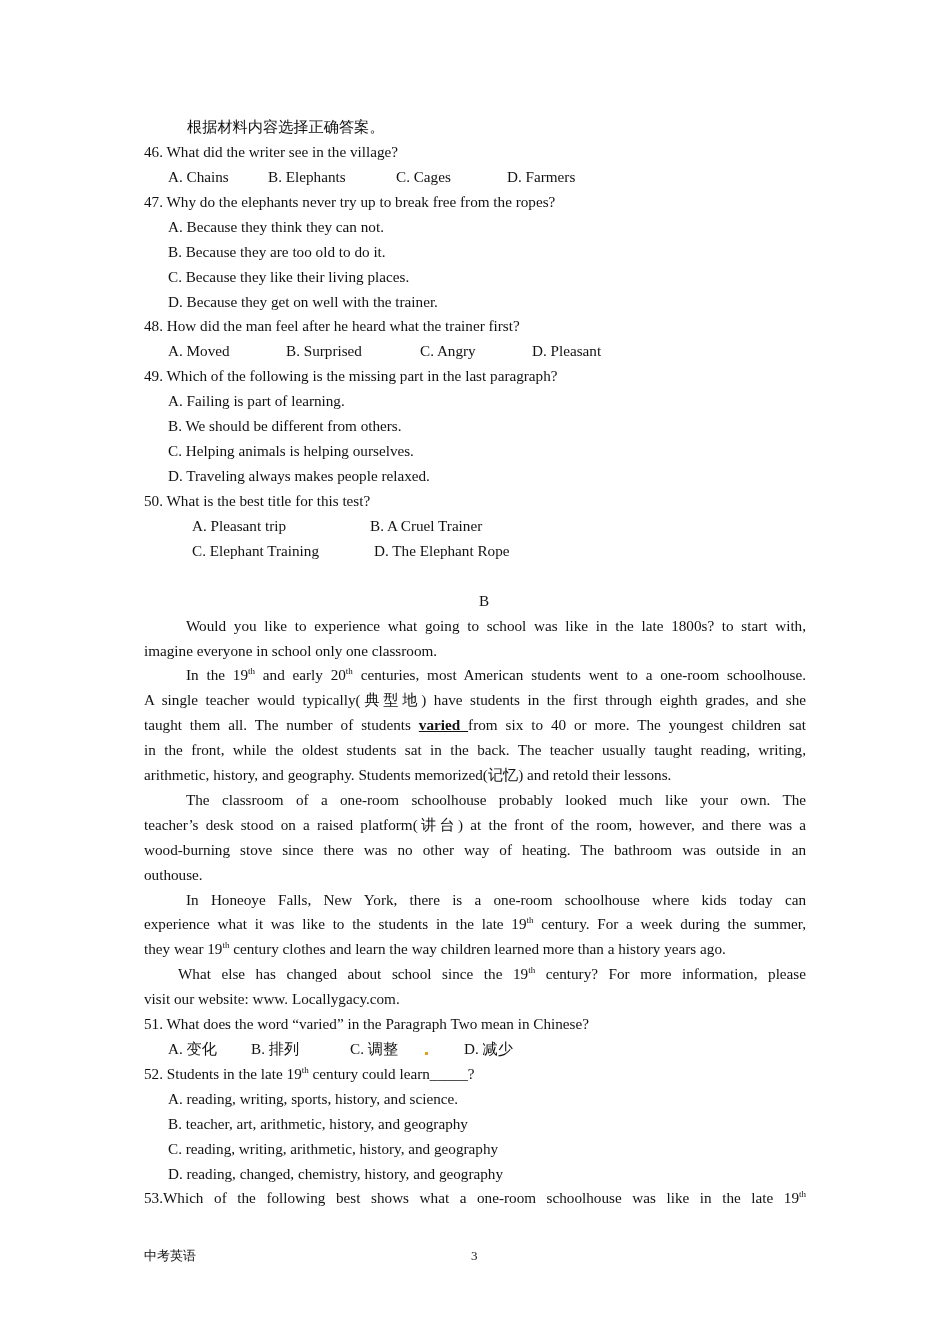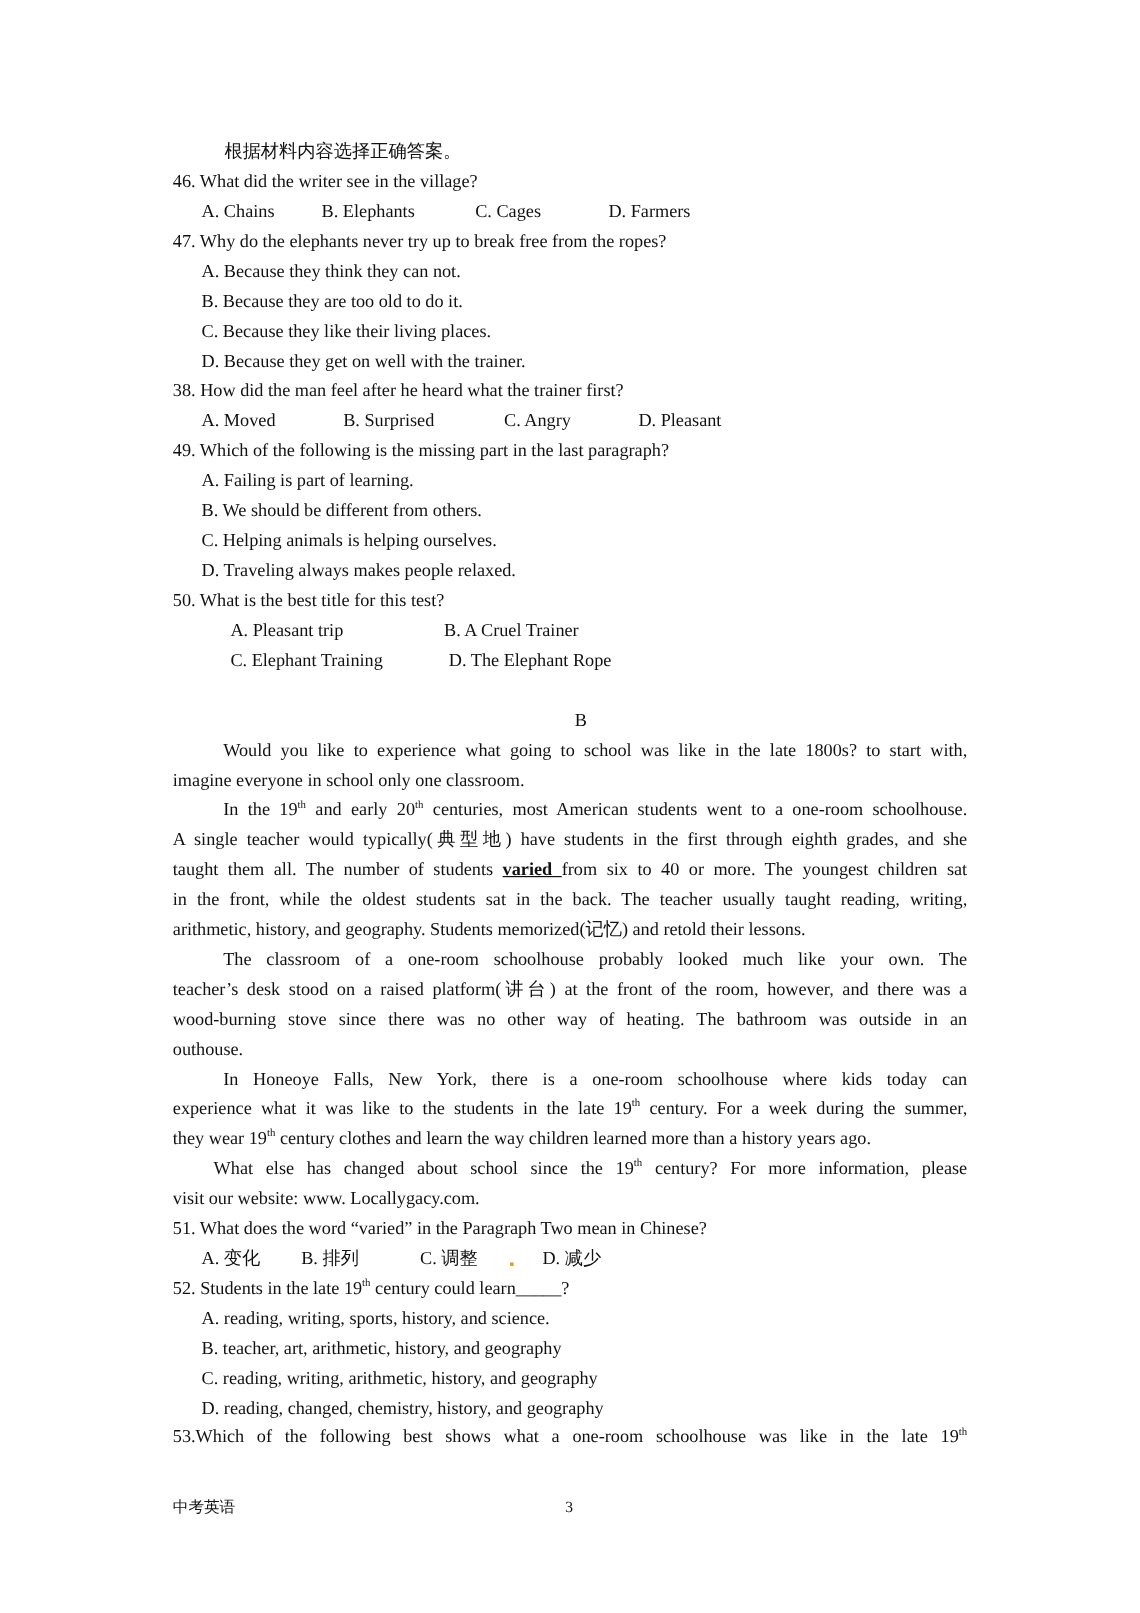--- a/index.html
+++ b/index.html
@@ -24,21 +24,21 @@
 <div class="opt" style="left:268px; top:167px;">B. Elephants</div>
 <div class="opt" style="left:396px; top:167px;">C. Cages</div>
 <div class="opt" style="left:507px; top:167px;">D. Farmers</div>
 
 <div class="line" style="left:144px; top:192px;"><span>47.</span> <span>Why do the elephants never try up to break free from the ropes?</span></div>
 <div class="opt" style="left:168px; top:217px;">A. Because they think they can not.</div>
 <div class="opt" style="left:168px; top:242px;">B. Because they are too old to do it.</div>
 <div class="opt" style="left:168px; top:267px;">C. Because they like their living places.</div>
 <div class="opt" style="left:168px; top:292px;">D. Because they get on well with the trainer.</div>
 
-<div class="line" style="left:144px; top:316px;"><span>38.</span> <span>How did the man feel after he heard what the trainer first?</span></div>
+<div class="line" style="left:144px; top:316px;"><span>48.</span> <span>How did the man feel after he heard what the trainer first?</span></div>
 <div class="opt" style="left:168px; top:341px;">A. Moved</div>
 <div class="opt" style="left:286px; top:341px;">B. Surprised</div>
 <div class="opt" style="left:420px; top:341px;">C. Angry</div>
 <div class="opt" style="left:532px; top:341px;">D. Pleasant</div>
 
 <div class="line" style="left:144px; top:366px;"><span>49.</span> <span>Which of the following is the missing part in the last paragraph?</span></div>
 <div class="opt" style="left:168px; top:391px;">A. Failing is part of learning.</div>
 <div class="opt" style="left:168px; top:416px;">B. We should be different from others.</div>
 <div class="opt" style="left:168px; top:441px;">C. Helping animals is helping ourselves.</div>
 <div class="opt" style="left:168px; top:466px;">D. Traveling always makes people relaxed.</div>
@@ -70,21 +70,21 @@
 <div class="line" style="left:144px; top:939px;"><span>they wear 19</span><sup>th</sup><span> century clothes and learn the way children learned more than a history years ago.</span></div>
 
 <div class="just" style="top:964px; padding-left:34px; width:628px;"><span>What else has changed about school since the 19</span><sup>th</sup><span> century? For more information, please</span></div>
 <div class="line" style="left:144px; top:989px;">visit our website: www. Locallygacy.com.</div>
 
 <div class="line" style="left:144px; top:1014px;">51. What does the word “varied” in the Paragraph Two mean in Chinese?</div>
 <div class="opt" style="left:168px; top:1039px;">A.  变化</div>
 <div class="opt" style="left:251px; top:1039px;">B.  排列</div>
 <div class="opt" style="left:350px; top:1039px;">C.  调整</div>
 <span style="position:absolute; left:425px; top:1052px;" class="dot"></span>
-<div class="opt" style="left:452px; top:1039px;">D.  减少</div>
+<div class="opt" style="left:464px; top:1039px;">D.  减少</div>
 
 <div class="line" style="left:144px; top:1064px;"><span>52. Students in the late 19</span><sup>th</sup><span> century could learn_____?</span></div>
 <div class="opt" style="left:168px; top:1089px;">A. reading, writing, sports, history, and science.</div>
 <div class="opt" style="left:168px; top:1114px;">B. teacher, art, arithmetic, history, and geography</div>
 <div class="opt" style="left:168px; top:1139px;">C. reading, writing, arithmetic, history, and geography</div>
 <div class="opt" style="left:168px; top:1164px;">D. reading, changed, chemistry, history, and geography</div>
 
 <div class="just" style="top:1188px;"><span>53.Which of the following best shows what a one-room schoolhouse was like in the late 19</span><sup>th</sup></div>
 
 <div class="footer" style="left:144px; top:1248px;">中考英语</div>

